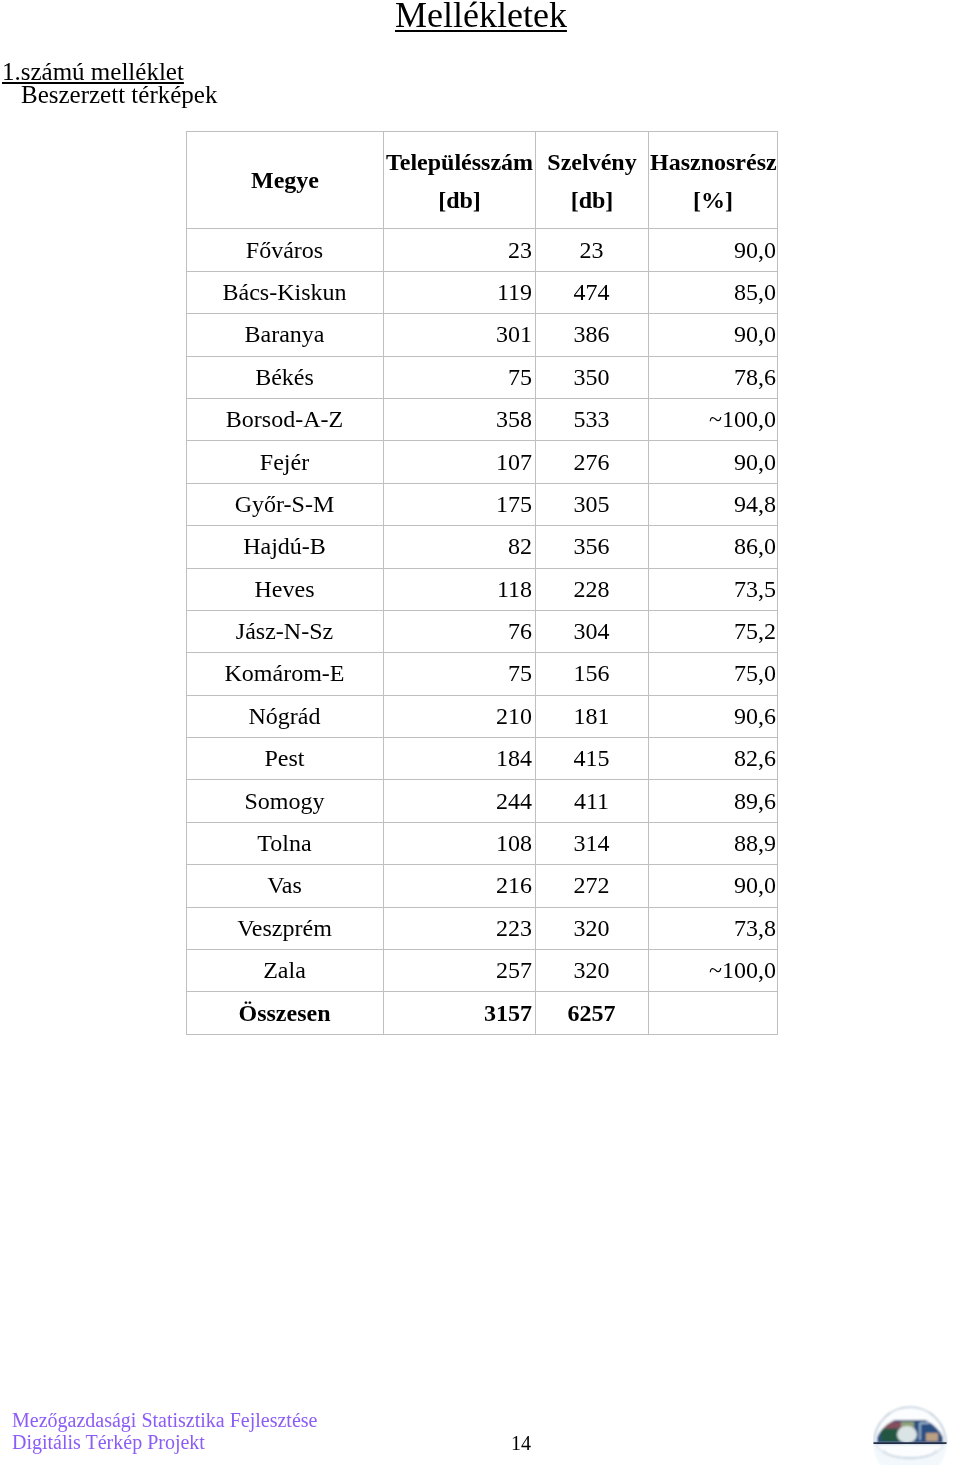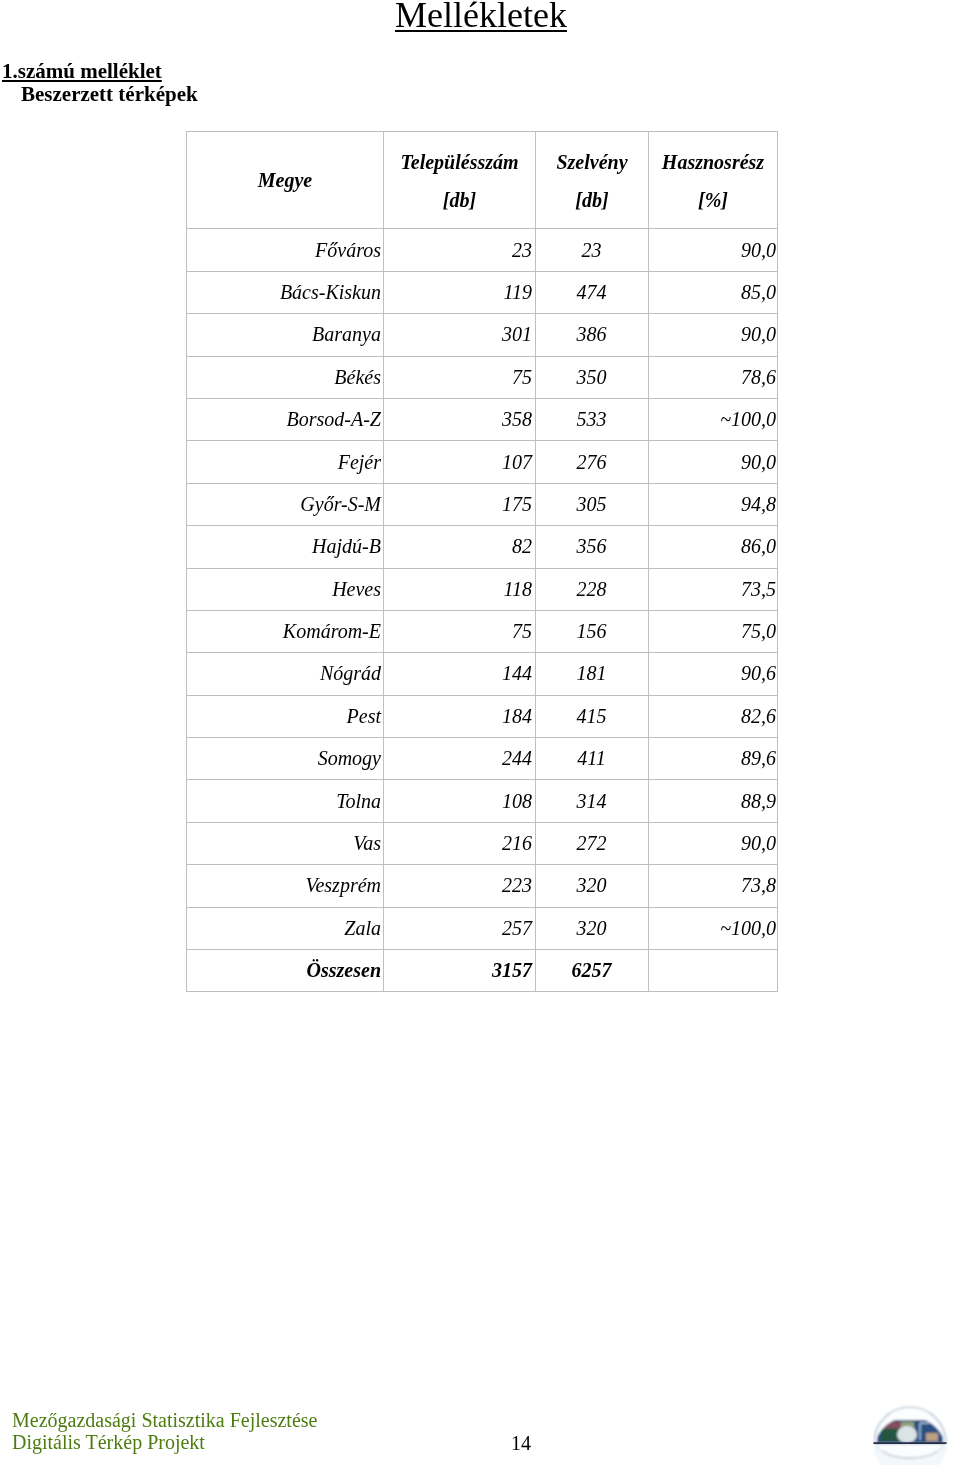--- a/index.html
+++ b/index.html
@@ -15,31 +15,30 @@
 
   .doc-title {
     position:absolute; left:395px; top:-6px;
     font-size:36px; line-height:42px;
     text-decoration:underline;
     text-decoration-thickness:2px;
     text-underline-offset:3px;
     white-space:nowrap;
   }
 
-  .annex-block { position:absolute; left:2px; top:60px; font-weight:bold; font-size:21px; line-height:23px; }
+  .annex-block { position:absolute; left:2px; top:60px; font-weight:normal; font-size:25px; line-height:23px; }
   .annex-line1 { text-decoration:underline; text-decoration-thickness:2px; text-underline-offset:2px; }
   .annex-line2 { text-decoration:none;margin-left:19px; }
 
   table.maintable {
     position:absolute; left:186px; top:131px;
     border-collapse:collapse;
     table-layout:fixed;
     width:591px;
-    font-size:20px;
-    font-style:italic;
+    font-size:24px;
   }
   table.maintable td, table.maintable th {
     border:1px solid #bfbfbf;
     padding:0 4px;
     font-weight:normal;
     vertical-align:middle;
   }
   table.maintable tbody td { padding:0 2px 0 1px; }
   table.maintable tbody td.c2 { padding-right:3px; }
   table.maintable tbody td.c4 { padding-right:1px; }
@@ -55,27 +54,27 @@
   }
   table.maintable thead th .hl1,
   table.maintable thead th .hl2 { display:block; line-height:28px; }
   table.maintable thead th .hl1 { padding-top:16px; }
   table.maintable thead th .hl2 { padding-top:10px; }
   table.maintable thead th.h-megye { vertical-align:middle; }
   table.maintable thead th.h-megye .hl1 { padding-top:0; }
 
   tbody tr { height:42.4px; }
   tbody td { height:41.4px; line-height:27px; padding-top:0; padding-bottom:0; }
-  td.c1 { text-align:right; }
+  td.c1 { text-align:center; }
   td.c2 { text-align:right; }
   td.c3 { text-align:center; }
   td.c4 { text-align:right;margin-left:47px; }
   tr.total td { font-weight:bold; }
 
-  .footer-left { position:absolute; left:12px; top:1409px; font-size:20px; line-height:22px; color:#4d7c0f; }
+  .footer-left { position:absolute; left:12px; top:1409px; font-size:20px; line-height:22px; color:#8b5cf6; }
   .page-num { position:absolute; left:481px; top:1420px; width:80px; text-align:center; font-size:20px; line-height:22px;margin-top:12px; }
   .logo { position:absolute; left:873px; top:1400px; width:75px; height:80px; }
   .logo svg { display:block; }
 </style>
 </head>
 <body>
 
 <div class="page">
   <div class="doc-title">Mellékletek</div>
   <div class="annex-block">
@@ -158,28 +157,34 @@
           <td class="c3">356</td>
           <td class="c4">86,0</td>
         </tr>
         <tr class="drow">
           <td class="c1">Heves</td>
           <td class="c2">118</td>
           <td class="c3">228</td>
           <td class="c4">73,5</td>
         </tr>
         <tr class="drow">
+          <td class="c1">Jász-N-Sz</td>
+          <td class="c2">76</td>
+          <td class="c3">304</td>
+          <td class="c4">75,2</td>
+        </tr>
+        <tr class="drow">
           <td class="c1">Komárom-E</td>
           <td class="c2">75</td>
           <td class="c3">156</td>
           <td class="c4">75,0</td>
         </tr>
         <tr class="drow">
           <td class="c1">Nógrád</td>
-          <td class="c2">144</td>
+          <td class="c2">210</td>
           <td class="c3">181</td>
           <td class="c4">90,6</td>
         </tr>
         <tr class="drow">
           <td class="c1">Pest</td>
           <td class="c2">184</td>
           <td class="c3">415</td>
           <td class="c4">82,6</td>
         </tr>
         <tr class="drow">

